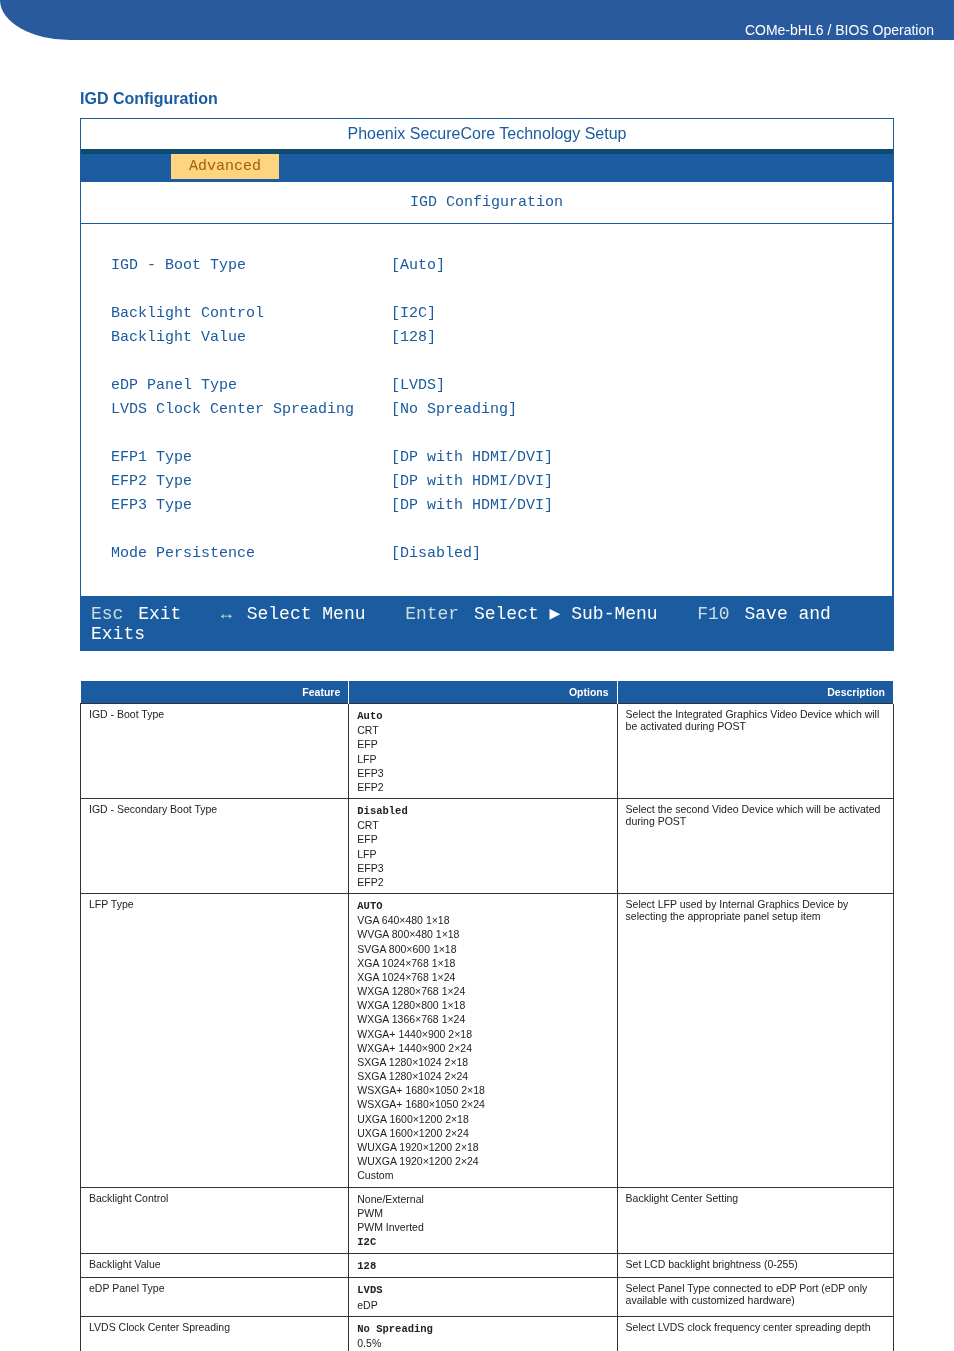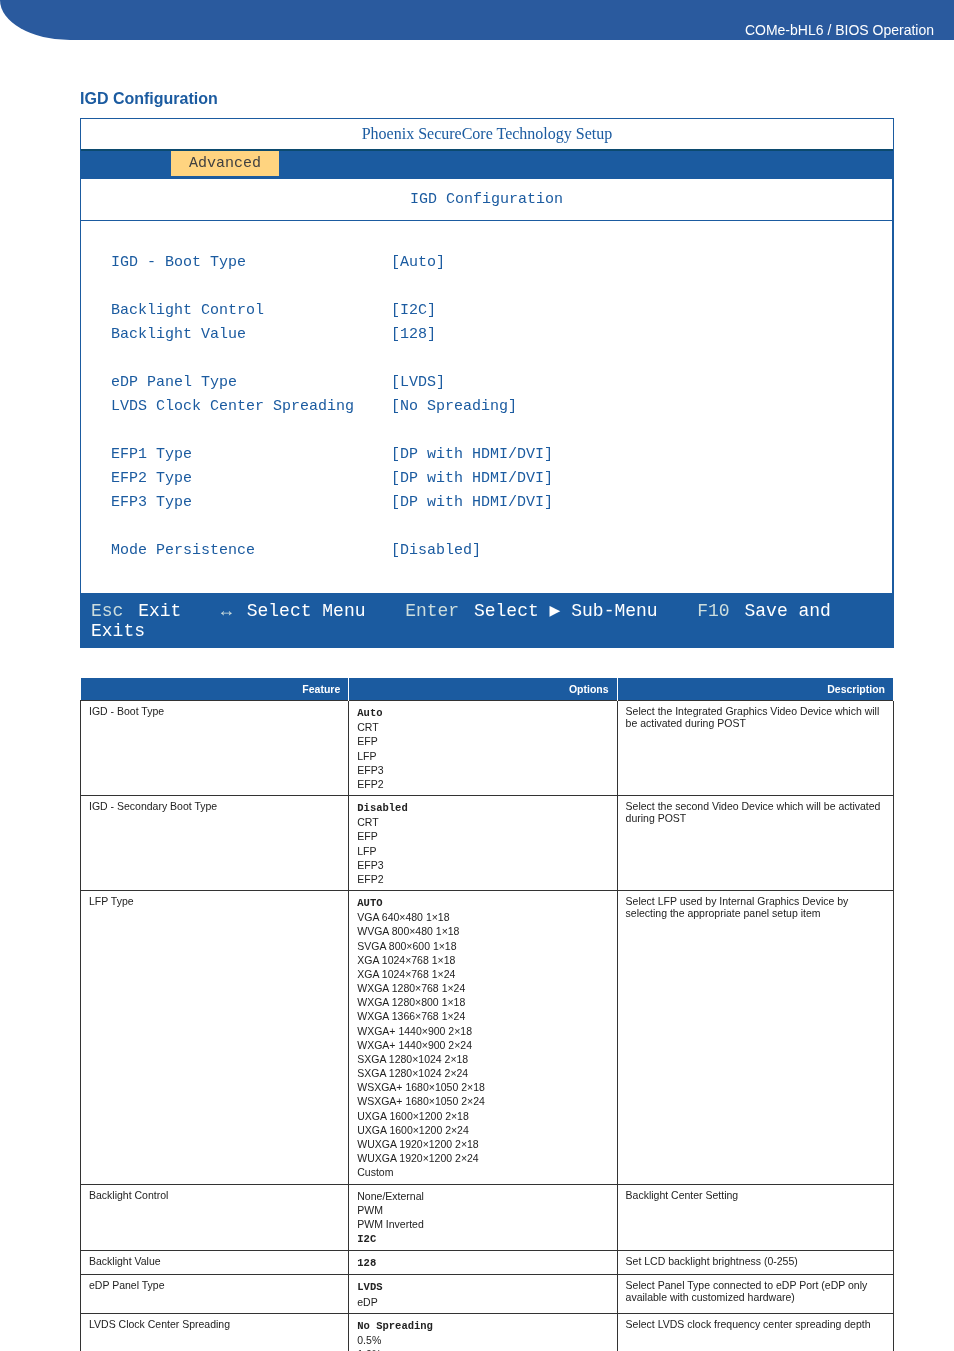--- a/index.html
+++ b/index.html
@@ -4,23 +4,23 @@
 <style>
   * { box-sizing: border-box; margin: 0; padding: 0; }
   body { font-family: Arial, sans-serif; background: #fff; width: 954px; }
   .header-bar { background: #2a5a9e; color: #fff; padding: 8px 20px; text-align: right; font-size: 14px; border-bottom-left-radius: 70px 40px; height: 40px; }
   .header-bar span { display: inline-block; margin-top: 14px; }
   .content { padding: 50px 60px 30px 80px; }
   .section-title { color: #1b5ba0; font-weight: bold; font-size: 16px; margin-bottom: 10px; }
   
   
   .bios-wrap { border: 1px solid #1b5ba0; background: #fff; }
-  .bios-title { text-align: center; font-family: Liberation Serif, serif; color: #1b5ba0; font-size: 16px; padding: 6px 0; border-bottom: 2px solid #0c4a6e; }
+  .bios-title { text-align: center; font-family: Liberation Sans, sans-serif; color: #1b5ba0; font-size: 16px; padding: 6px 0; border-bottom: 5px solid #0c4a6e; }
   .bios-tabs { background: #1b5ba0; height: 28px; }
-  .bios-tab { background: #ffd480; color: #404040; font-family: "Courier New", monospace; font-size: 15px; padding: 4px 18px; display: inline-block; margin-left: 90px; }
+  .bios-tab { background: #ffd480; color: #a16207; font-family: "Courier New", monospace; font-size: 15px; padding: 4px 18px; display: inline-block; margin-left: 90px; }
   .bios-body { display: flex; }
   .bios-main { flex: 2; border-right: 1px solid #1b5ba0; }
   .bios-help { flex: 1; }
   .bios-subtitle { font-family: "Courier New", monospace; color: #1b5ba0; text-align: center; padding: 12px 0; border-bottom: 1px solid #1b5ba0; font-size: 15px; }
   .bios-help-title { font-family: "Courier New", monospace; color: #1b5ba0; text-align: center; padding: 12px 0; border-bottom: 1px solid #1b5ba0; font-size: 15px; }
   .bios-settings { padding: 30px 20px 30px 30px; font-family: "Courier New", monospace; color: #1b5ba0; font-size: 15px; line-height: 1.6; }
   .bios-row { display: flex; }
   .bios-row .lbl { flex: 0 0 280px; }
   .bios-row .val { flex: 1; }
   .bios-space { height: 24px; }

